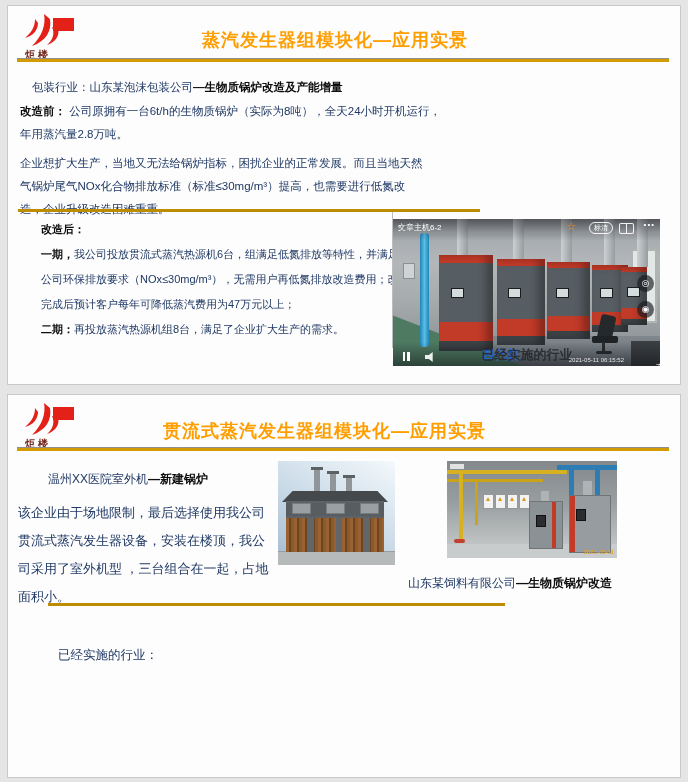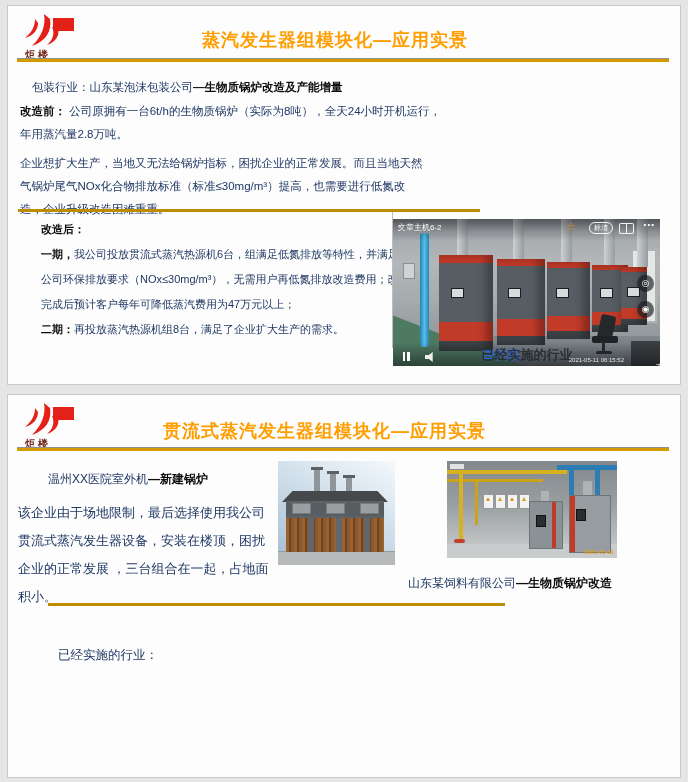--- a/index.html
+++ b/index.html
@@ -212,21 +212,21 @@
       <path d="M30 14 C33 20 31 27 25 32 C34 29 38 22 36 15 Z" fill="#E32119"></path>
       <rect x="31" y="5" width="21" height="13" fill="#E32119"></rect>
     </svg>
   </div>
   <div class="brand">炬楼</div>
   <div class="title">贯流式蒸汽发生器组模块化—应用实景</div>
   <div class="hrule"></div>
 
   <p class="para cap-left"><span>温州XX医院室外机</span><span class="em">—新建锅炉</span></p>
 
-  <p class="para body-left">该企业由于场地限制，最后选择使用我公司贯流式蒸汽发生器设备，安装在楼顶，困扰企业的正常发展 ，三台组合在一起，占地面积小。</p>
+  <p class="para body-left">该企业由于场地限制，最后选择使用我公司贯流式蒸汽发生器设备，安装在楼顶，我公司采用了室外机型 ，三台组合在一起，占地面积小。</p>
 
   <div class="photo2">
     <div class="p2-chim" style="left:36px;top:6px;height:27px"></div>
     <div class="p2-chim" style="left:52px;top:10px;height:23px"></div>
     <div class="p2-chim" style="left:68px;top:14px;height:19px"></div>
     <div class="p2-cap" style="left:33px;top:6px;width:12px"></div>
     <div class="p2-cap" style="left:49px;top:10px;width:12px"></div>
     <div class="p2-cap" style="left:65px;top:14px;width:12px"></div>
     <div class="p2-ground"></div>
     <div class="p2-roof"></div>

